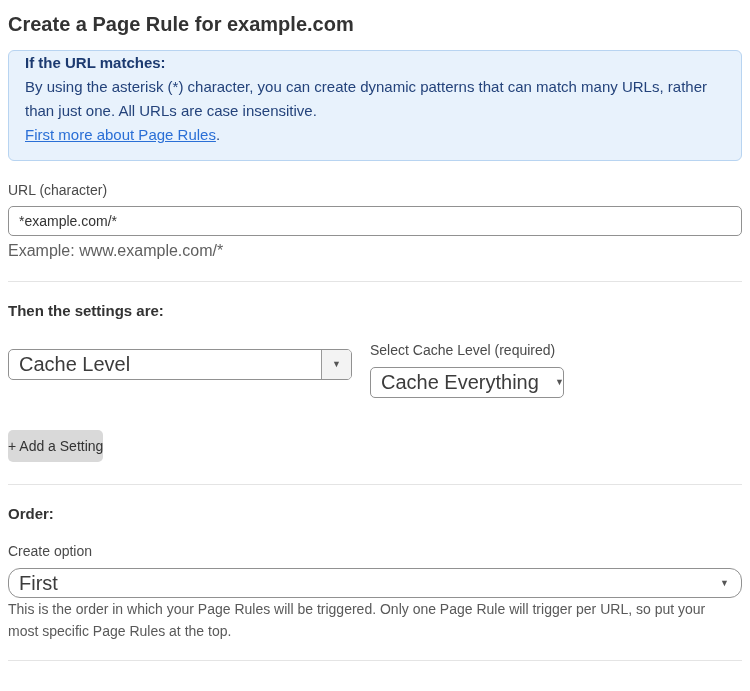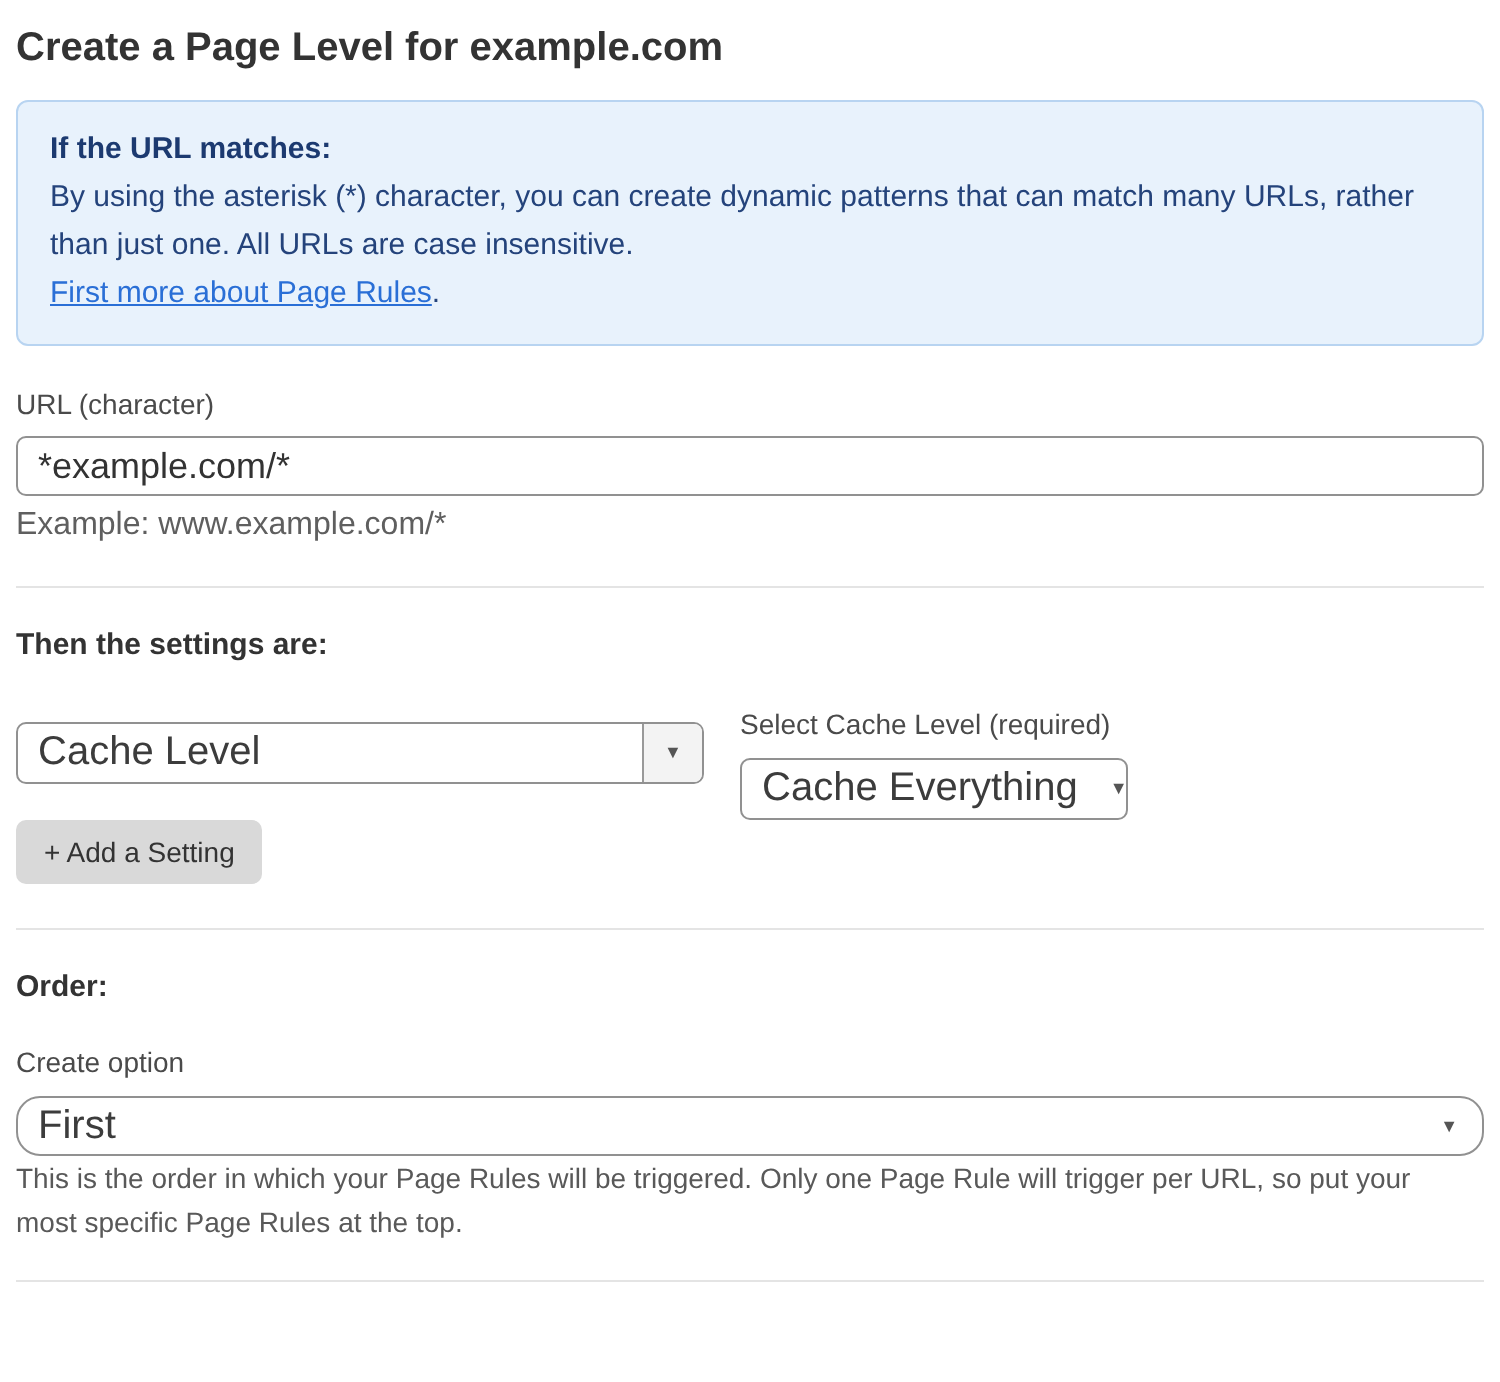--- a/index.html
+++ b/index.html
@@ -15,21 +15,21 @@
     font-size: 20px;
     font-weight: bold;
     color: #333333;
     line-height: 28px;
     margin-bottom: 12px;
   }
   .info-box {
     background: #e8f2fc;
     border: 1px solid #b8d4f1;
     border-radius: 6px;
-    padding: 12px 16px 13px 16px;
+    padding: 0 16px 13px 16px;
     color: #1f3f77;
     font-size: 15px;
     line-height: 24px;
   }
   .info-heading { font-weight: bold; color: #1c3a70; }
   .info-body { color: #24437b; }
   .info-link {
     color: #2a6fd6;
     text-decoration: underline;
     cursor: pointer;
@@ -42,21 +42,21 @@
   }
   .url-label { margin-top: 20px; }
   .text-input {
     margin-top: 7px;
     width: 100%;
     height: 30px;
     border: 1px solid #919191;
     border-radius: 5px;
     padding: 0 10px;
     font-family: "Liberation Sans", sans-serif;
-    font-size: 18px;
+    font-size: 14px;
     color: #333333;
     background: #ffffff;
     outline: none;
   }
   .helper-text {
     margin-top: 6px;
     font-size: 16px;
     color: #5f5f5f;
     line-height: 17px;
   }
@@ -124,41 +124,42 @@
     font-size: 14px;
     cursor: pointer;
     line-height: 1;
   }
   .btn-gray {
     background: #d9d9d9;
     color: #333333;
     padding: 9px 16px;
   }
   .add-setting-btn {
-    padding: 9px 14px;
+    margin-top: 32px;
+    padding: 9px 0;
   }
   .order-select {
     margin-top: 8px;
     height: 30px;
     border-radius: 12px;
   }
   .order-helper {
     margin-top: 0;
     font-size: 14px;
     color: #595959;
     line-height: 22px;
     max-width: 720px;
   }
 </style>
 </head>
 <body>
 
 
 
-<h1 class="page-title">Create a Page Level for example.com</h1>
+<h1 class="page-title">Create a Page Rule for example.com</h1>
 
 <div class="info-box">
   <div class="info-heading">If the URL matches:</div>
   <div class="info-body">By using the asterisk (*) character, you can create dynamic patterns that can match many URLs, rather than just one. All URLs are case insensitive.</div>
   <div><span class="info-link">First more about Page Rules</span><span class="info-link-suffix">.</span></div>
 </div>
 
 <div class="field-label url-label">URL (character)</div>
 <input class="text-input" type="text" value="*example.com/*" style="">
 <div class="helper-text">Example: www.example.com/*</div>

